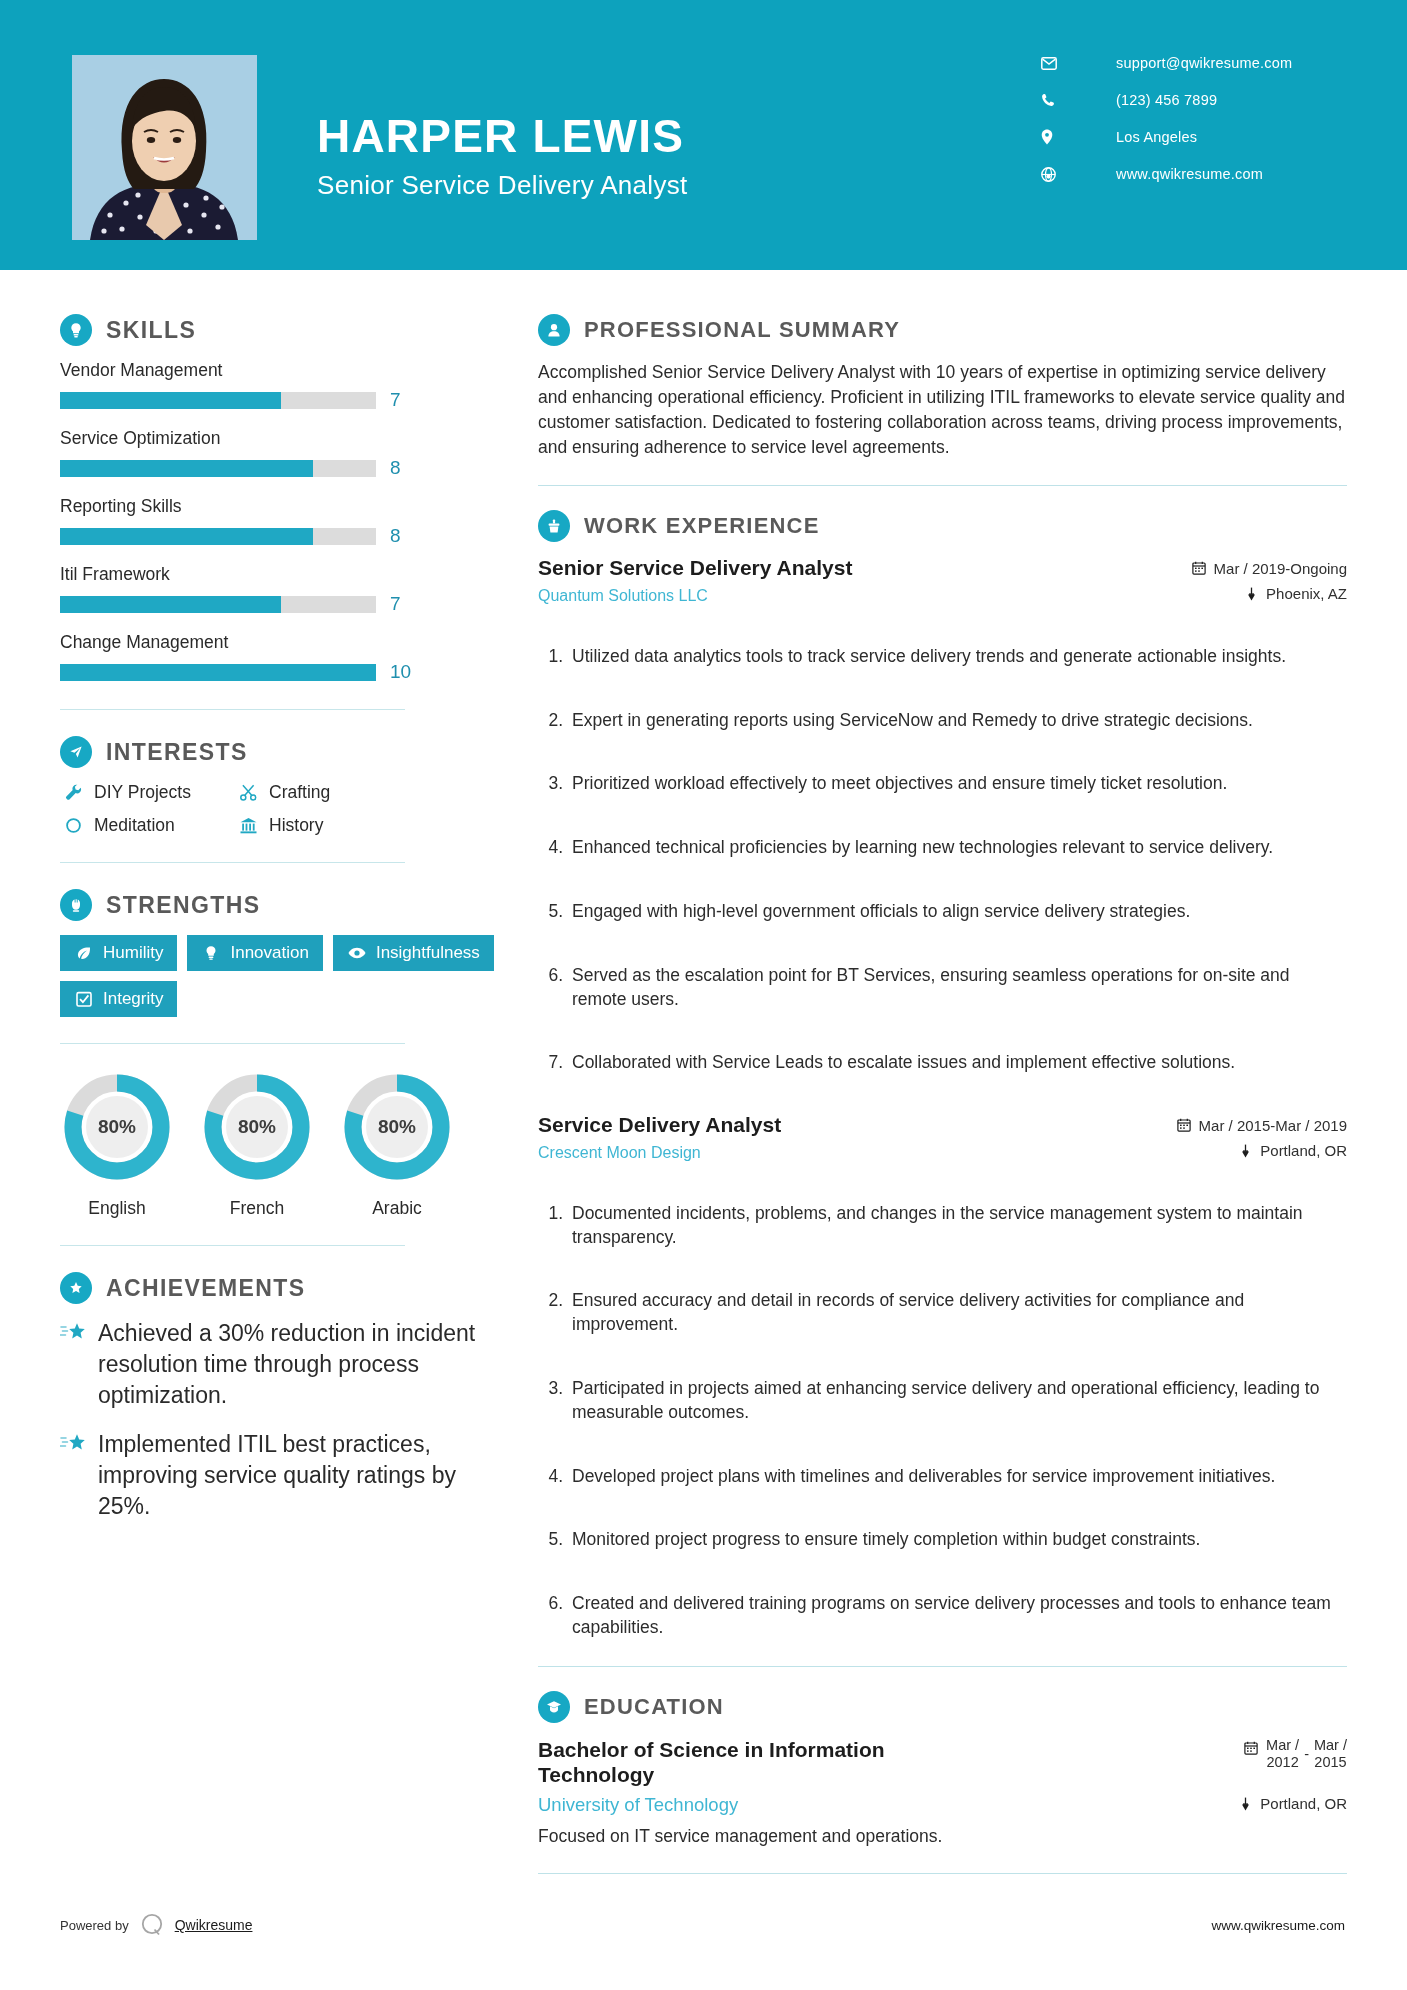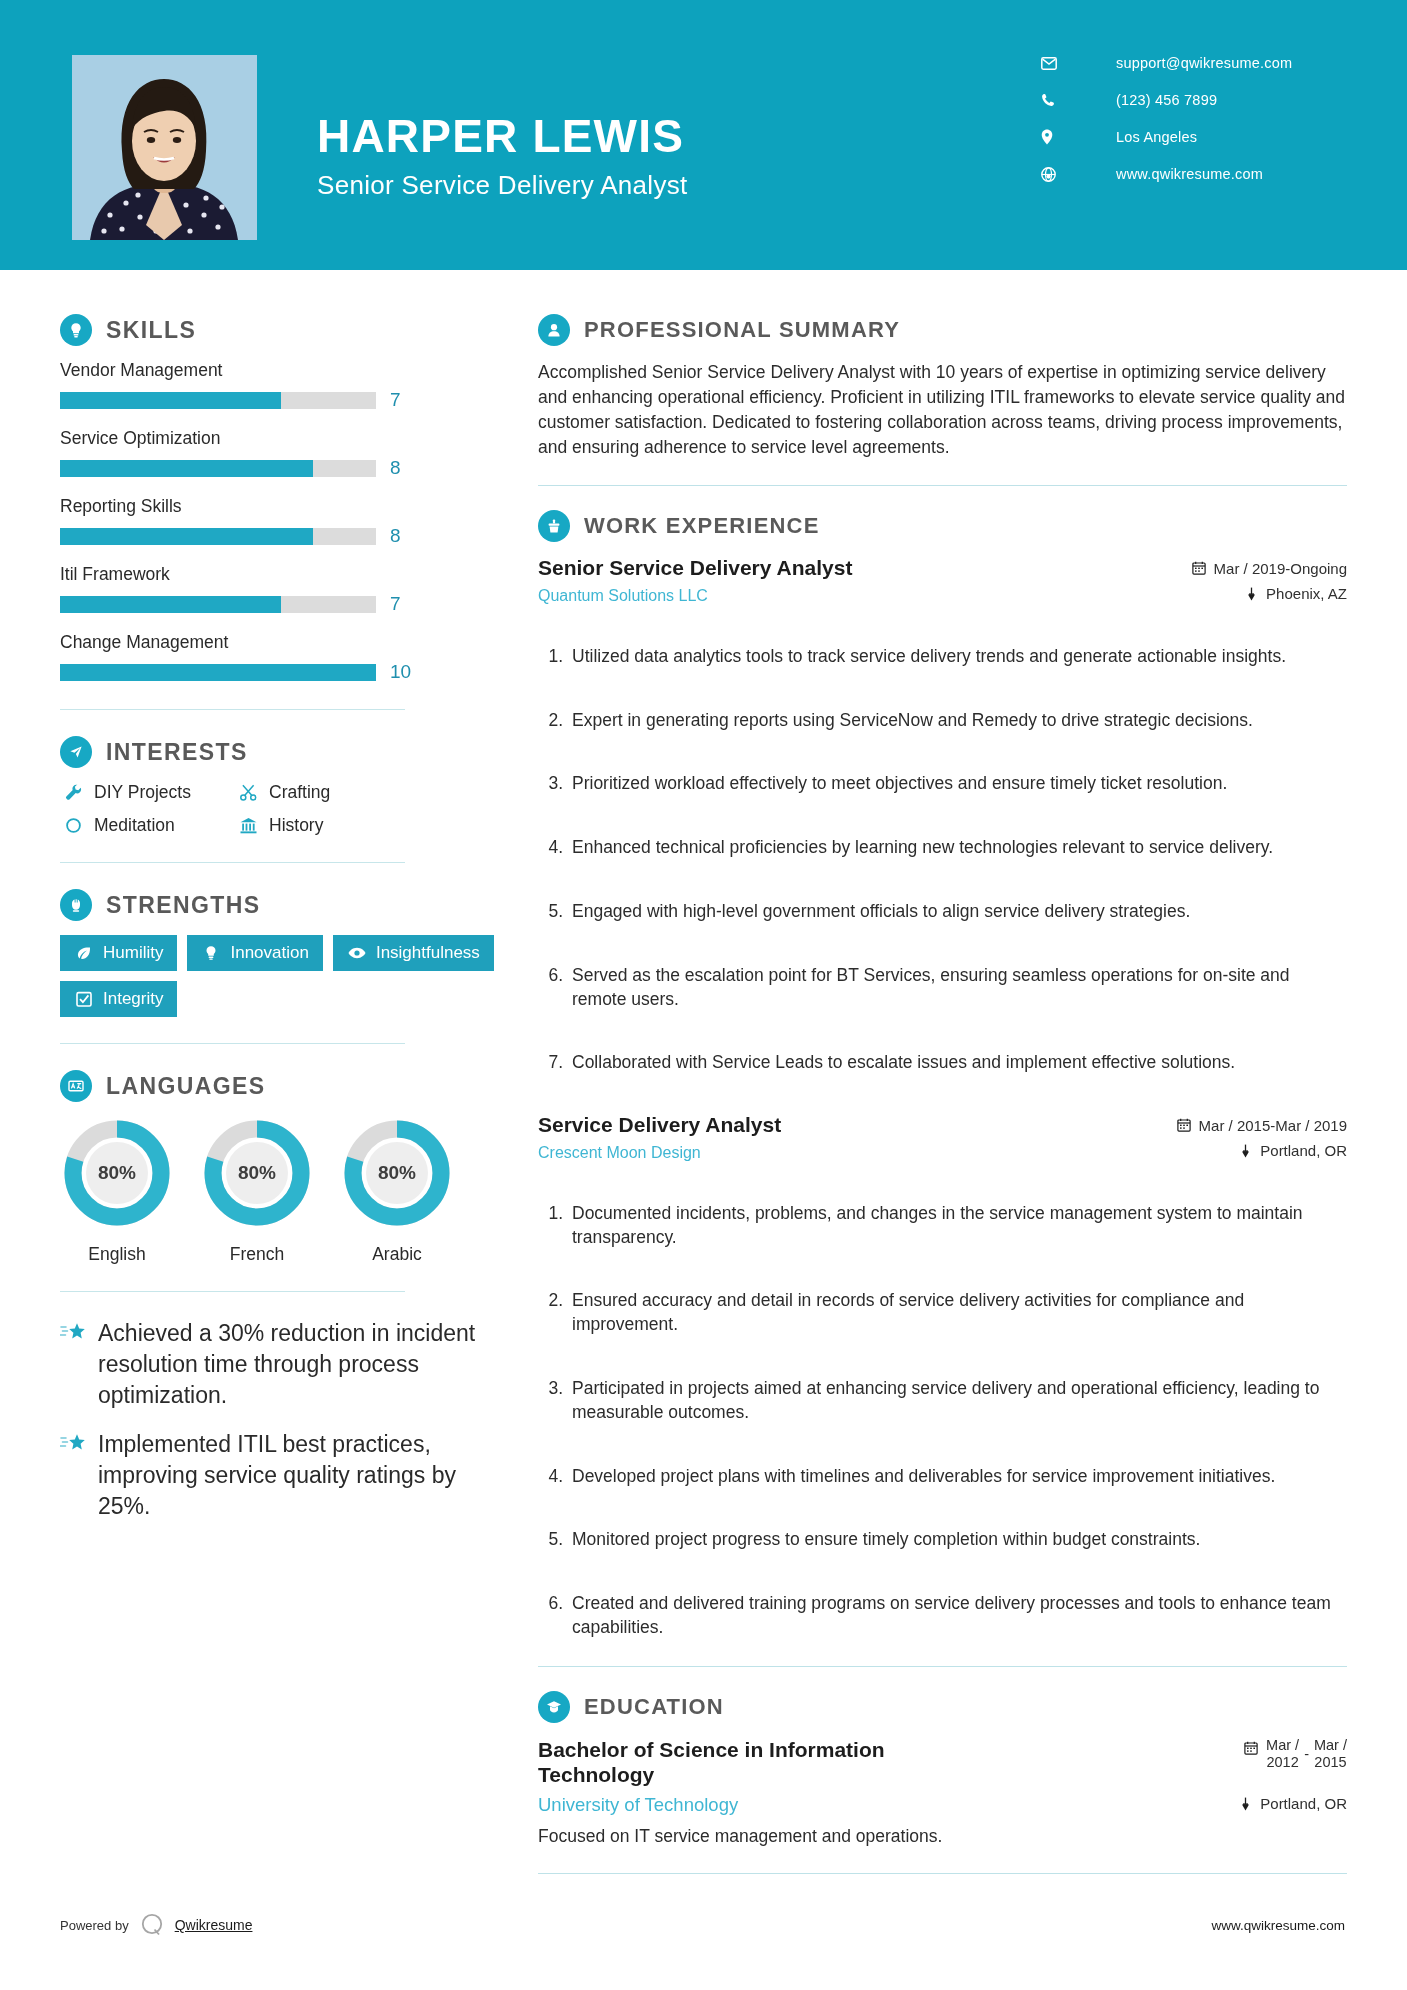--- a/index.html
+++ b/index.html
@@ -610,30 +610,20 @@
                   </svg>
               </span>
               <span class="chip-label">Integrity</span>
             </div>
           </div>
         </div>
 
         <div class="divider"></div>
 
         <div>
-          <div class="sec-head">
-            <span class="sec-ico">
-              <svg width="18" height="18" viewBox="0 0 18 18">
-                  <rect x="2" y="4.2" width="14" height="9.6" rx="1.2" fill="none" stroke="#ffffff" stroke-width="1.4"></rect>
-                  <path d="M4.4 11.4 L6.1 6.6 L7.8 11.4 M5 9.9 H7.2" stroke="#ffffff" stroke-width="1.1" fill="none"></path>
-                  <path d="M10.3 6.6 H14.2 M12.2 6.6 C12.2 9 11 10.8 9.9 11.6 M10.8 8.8 C11.6 10.6 13 11.4 14.3 11.6" stroke="#ffffff" stroke-width="1.1" fill="none"></path>
-                </svg>
-            </span>
-            <span class="sec-title">LANGUAGES</span>
-          </div>
           <div class="lang-row" id="lang-row">
               <div class="lang-cell">
                 <div class="lang-ring">
                   <svg width="114" height="114" viewBox="0 0 114 114">
                     <circle cx="57" cy="57" r="44" fill="none" stroke="#dbdbdb" stroke-width="17"></circle>
                     <circle cx="57" cy="57" r="44" fill="none" stroke="#2eb4cd" stroke-width="17" stroke-dasharray="221.2 55.3" transform="rotate(-90 57 57)"></circle>
                     <circle cx="57" cy="57" r="31" fill="#eeeeee"></circle>
                   </svg>
                   <div class="lang-pct">80%</div>
                 </div>
@@ -660,20 +650,28 @@
                   <div class="lang-pct">80%</div>
                 </div>
                 <div class="lang-name">Arabic</div>
               </div>
             </div>
         </div>
 
         <div class="divider"></div>
 
         <div>
+          <div class="sec-head">
+            <span class="sec-ico">
+              <svg width="18" height="18" viewBox="0 0 18 18">
+                  <path d="M9 3 L10.7 6.7 L14.7 7.2 L11.8 10 L12.6 14 L9 12 L5.4 14 L6.2 10 L3.3 7.2 L7.3 6.7 Z" fill="#ffffff"></path>
+                </svg>
+            </span>
+            <span class="sec-title">ACHIEVEMENTS</span>
+          </div>
           <div id="ach-list">
               <div class="ach-item">
                 <div class="ach-ico">
                   <svg width="28" height="24" viewBox="0 0 28 24">
                     <path d="M17 2.2 L19.2 7.4 L24.8 7.9 L20.6 11.7 L21.8 17.4 L17 14.4 L12.2 17.4 L13.4 11.7 L9.2 7.9 L14.8 7.4 Z" fill="#21a8c3"></path>
                     <path d="M1 6 H6 M2.5 10 H7.5 M0.5 14 H5.5" stroke="#74c8d9" stroke-width="1.6" fill="none" stroke-linecap="round"></path>
                   </svg>
                 </div>
                 <div class="ach-text">Achieved a 30% reduction in incident resolution time through process optimization.</div>
               </div>

